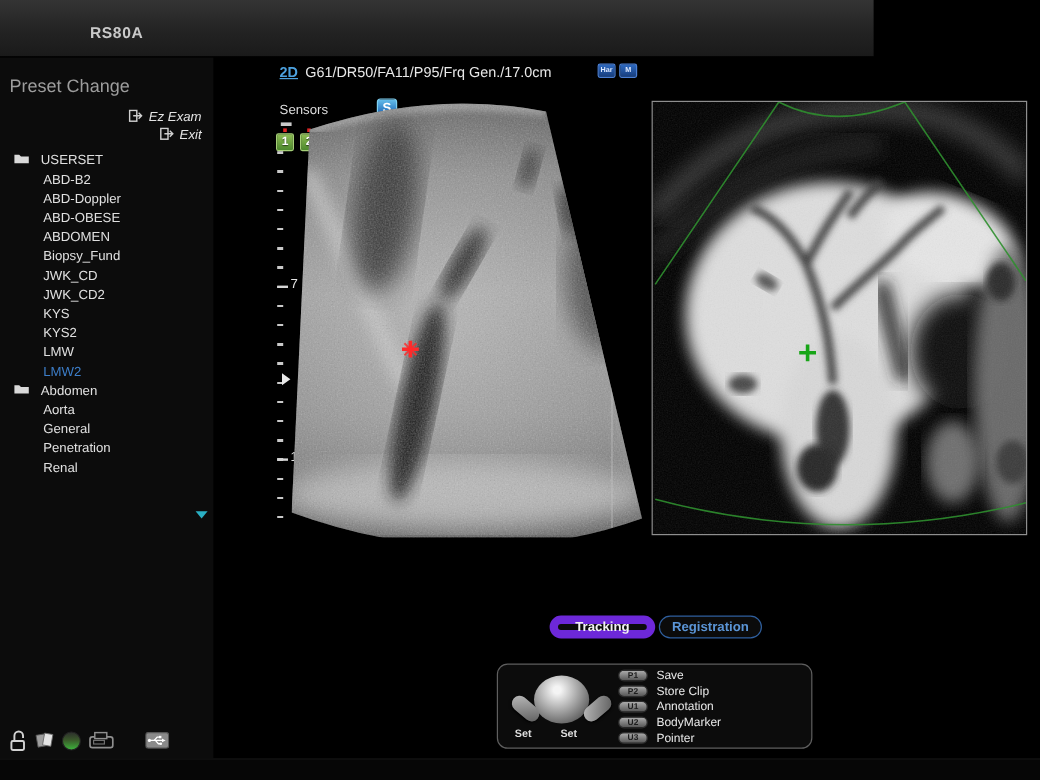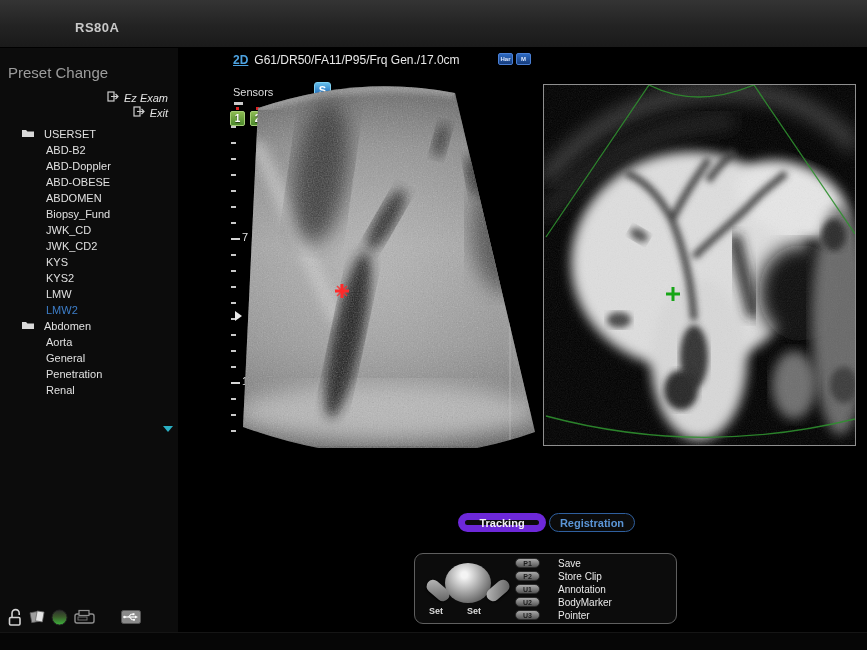--- a/index.html
+++ b/index.html
@@ -1,32 +1,32 @@
 <!DOCTYPE html>
 <html><head>
 <meta charset="utf-8">
 <style>
   * { margin:0; padding:0; box-sizing:border-box; }
   html,body { width:867px; height:650px; background:#000; overflow:hidden;
     font-family:"Liberation Sans", sans-serif; }
   .screen { position:relative; width:867px; height:650px; background:#000; }
 
   
-  .topbar { position:absolute; left:0; top:0; width:867px; height:48px;
+  .topbar { position:absolute; left:0; top:0; width:728px; height:48px;
     background:linear-gradient(#343434,#232323 55%,#1a1a1a); border-bottom:1px solid #000; }
   .topbar .title { position:absolute; left:75px; top:20px; font-size:13px; font-weight:bold;
     color:#c9c9c9; letter-spacing:.5px; }
 
   
   .sidebar { position:absolute; left:0; top:48px; width:178px; height:584px; background:#0c0c0c; }
   .sb-title { position:absolute; left:8px; top:16px; font-size:15px; color:#9d9d9d; }
   .sb-actions { position:absolute; right:10px; top:42px; text-align:right; }
   .sb-action { display:flex; align-items:center; justify-content:flex-end; gap:5px;
     height:15px; color:#e3e3e3; font-size:11px; cursor:pointer;font-style:italic; }
-  .sb-list { position:absolute; left:11px; top:78px; width:178px; }
+  .sb-list { position:absolute; left:1px; top:78px; width:178px; }
   .row { height:16px; line-height:16px; font-size:11px; color:#e0e0e0; display:flex; align-items:center; }
   .row.group { padding-left:10px; gap:9px; }
   .row.item { padding-left:35px; }
   .row.sel { border:1px solid #3c4f72; margin-left:2px; width:168px; padding-left:33px; }
   .row.act .lbl { color:#3d7ec9; }
   .sb-scroll { position:absolute; left:163px; top:378px; width:0; height:0;
     border-left:5px solid transparent; border-right:5px solid transparent; border-top:6px solid #2ab0c4; }
   .sb-status { position:absolute; left:8px; top:560px; display:flex; align-items:center; gap:5px; }
   .sb-status .gap { width:14px; }
 
@@ -81,21 +81,21 @@
     border:1px solid #5f5f5f; border-radius:9px; background:#0c0c0c; }
   .ball { position:absolute; left:30px; top:9px; width:46px; height:40px; border-radius:50%;
     background:radial-gradient(circle at 42% 30%, #f4f4f4 8%, #c2c2c2 32%, #757575 68%, #3c3c3c 95%); cursor:pointer; }
   .pill-set { position:absolute; width:26px; height:13px; border-radius:7px;
     background:linear-gradient(135deg,#bdbdbd,#5c5c5c); box-shadow:0 1px 2px #000; cursor:pointer; }
   .pill-set.left  { left:10px; top:30px; transform:rotate(40deg); }
   .pill-set.right { left:70px; top:30px; transform:rotate(-40deg); }
   .set-label { position:absolute; top:52px; font-size:9px; font-weight:bold; color:#ddd; }
   .set-label.l { left:14px; } .set-label.r { left:52px; }
   .key-list { position:absolute; left:100px; top:4px; display:flex; flex-direction:column; gap:3px; }
-  .key-row { display:flex; align-items:center; gap:18px; height:10px; }
+  .key-row { display:flex; align-items:center; gap:7px; height:10px; }
   .key-pill { width:25px; height:10px; border-radius:5px; border:1px solid #2c2c2c;
     background:linear-gradient(#ababab,#565656); color:#1d1d1d; font-size:7px; font-weight:bold;
     display:flex; align-items:center; justify-content:center; cursor:pointer; }
   .key-label { font-size:10px; color:#e9e9e9; }
 
   
   .bottombar { position:absolute; left:0; bottom:0; width:867px; height:18px;
     background:#060606; border-top:1px solid #151515; }
 </style>
 </head>

